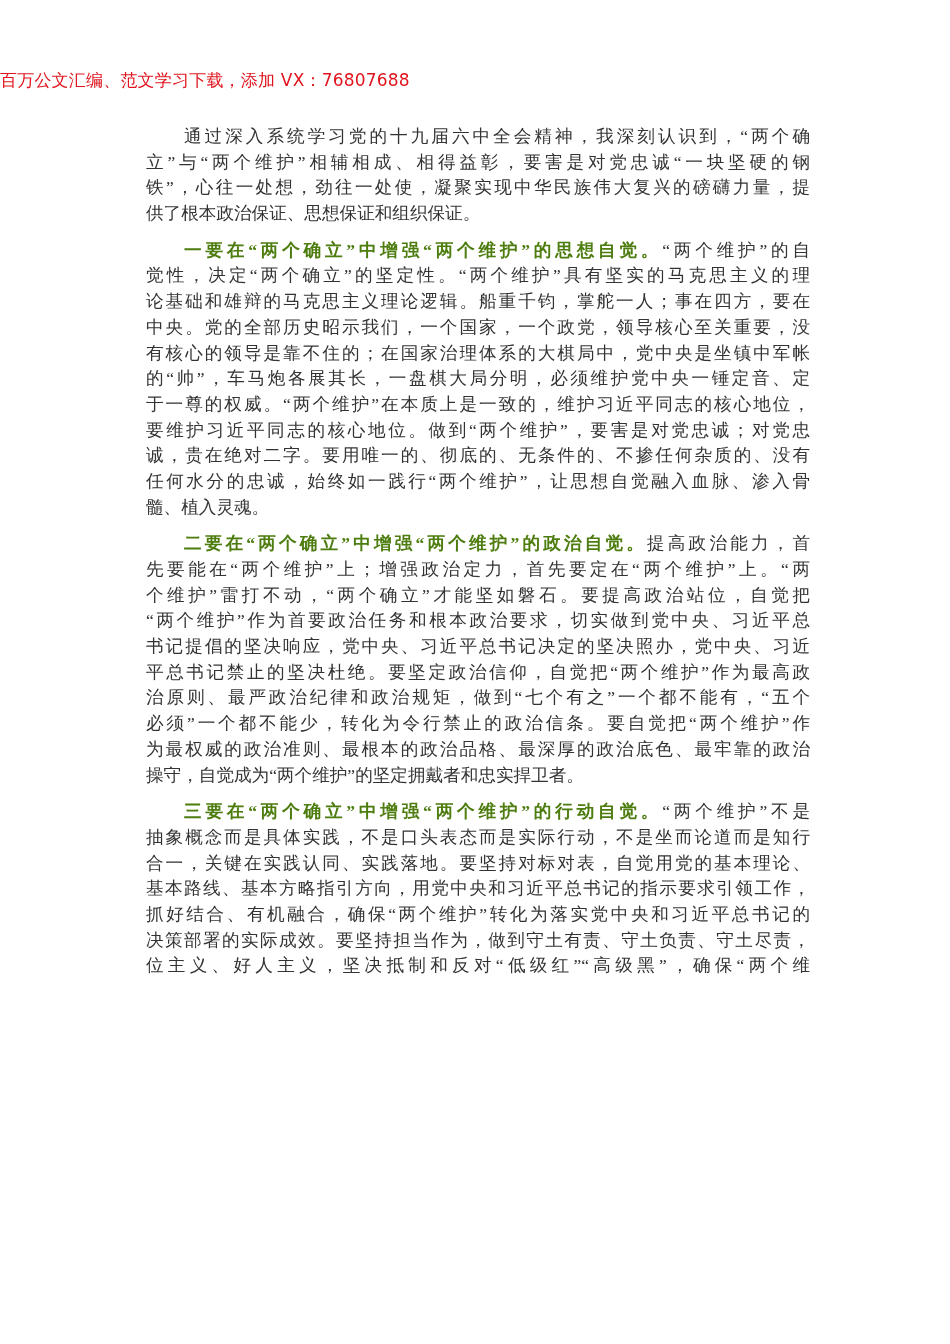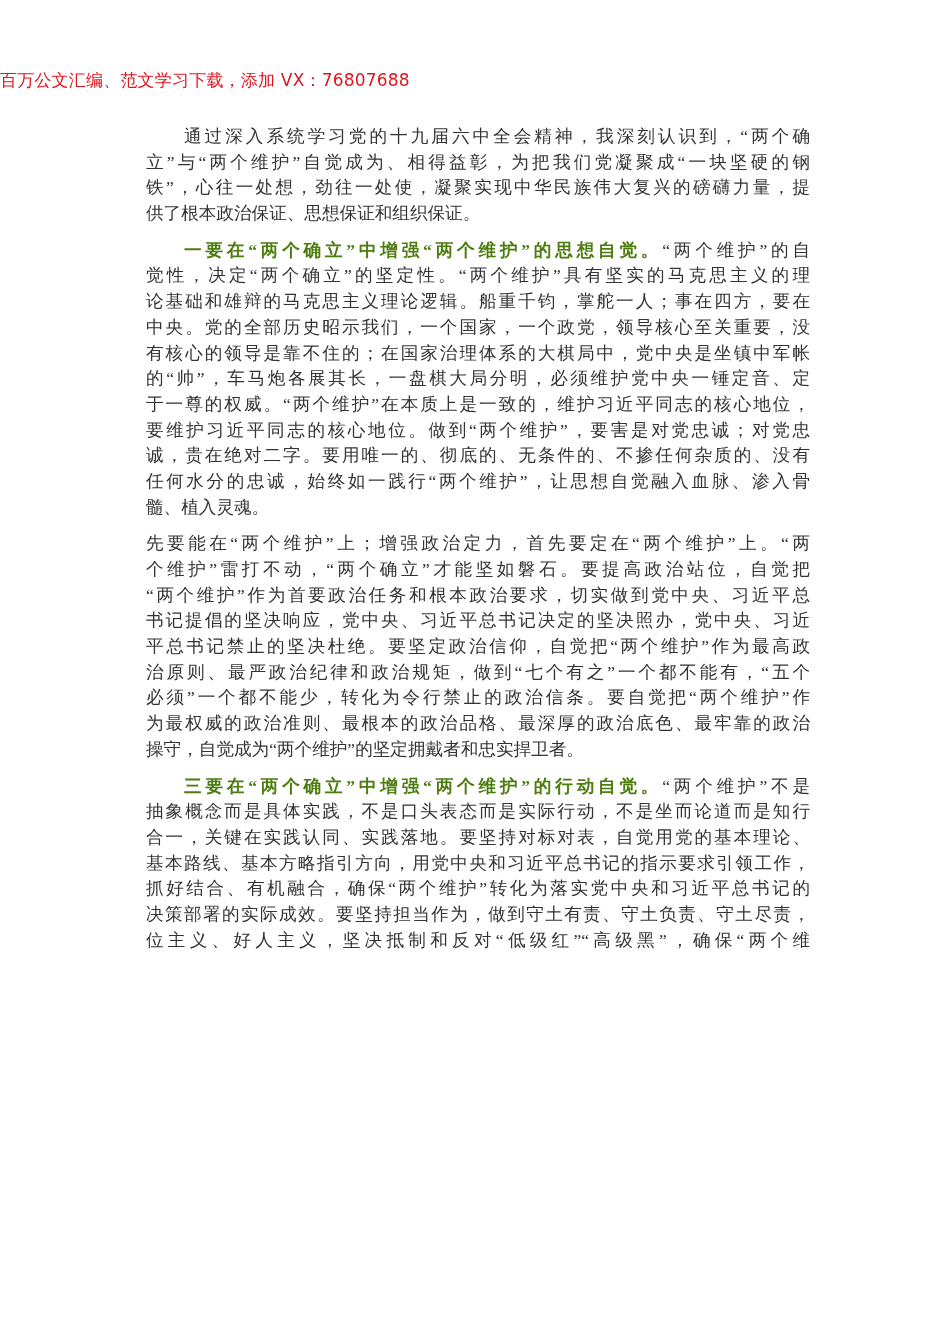--- a/index.html
+++ b/index.html
@@ -23,40 +23,41 @@
 </head>
 <body>
 
 <div class="page">
   <div class="header">百万公文汇编、范文学习下载，添加 VX：76807688</div>
 
   <div class="body">
 
     <div class="para">
       <span class="line indent">通过深入系统学习党的十九届六中全会精神，我深刻认识到，“两个确</span>
-      <span class="line">立”与“两个维护”自觉成为、相得益彰，为把我们党凝聚成“一块坚硬的钢</span>
+      <span class="line">立”与“两个维护”相辅相成、相得益彰，要害是对党忠诚“一块坚硬的钢</span>
       <span class="line">铁”，心往一处想，劲往一处使，凝聚实现中华民族伟大复兴的磅礴力量，提</span>
       <span class="line last">供了根本政治保证、思想保证和组织保证。</span>
     </div>
 
     <div class="para">
       <span class="line indent"><b class="lead">一要在“两个确立”中增强“两个维护”的思想自觉。</b><span>“两个维护”的自</span></span>
       <span class="line">觉性，决定“两个确立”的坚定性。“两个维护”具有坚实的马克思主义的理</span>
       <span class="line">论基础和雄辩的马克思主义理论逻辑。船重千钧，掌舵一人；事在四方，要在</span>
       <span class="line">中央。党的全部历史昭示我们，一个国家，一个政党，领导核心至关重要，没</span>
       <span class="line">有核心的领导是靠不住的；在国家治理体系的大棋局中，党中央是坐镇中军帐</span>
       <span class="line">的“帅”，车马炮各展其长，一盘棋大局分明，必须维护党中央一锤定音、定</span>
       <span class="line">于一尊的权威。“两个维护”在本质上是一致的，维护习近平同志的核心地位，</span>
       <span class="line">要维护习近平同志的核心地位。做到“两个维护”，要害是对党忠诚；对党忠</span>
       <span class="line">诚，贵在绝对二字。要用唯一的、彻底的、无条件的、不掺任何杂质的、没有</span>
       <span class="line">任何水分的忠诚，始终如一践行“两个维护”，让思想自觉融入血脉、渗入骨</span>
       <span class="line last">髓、植入灵魂。</span>
     </div>
 
     <div class="para">
+      <span class="line indent"><b class="lead">二要在“两个确立”中增强“两个维护”的政治自觉。</b><span>提高政治能力，首</span></span>
       <span class="line">先要能在“两个维护”上；增强政治定力，首先要定在“两个维护”上。“两</span>
       <span class="line">个维护”雷打不动，“两个确立”才能坚如磐石。要提高政治站位，自觉把</span>
       <span class="line">“两个维护”作为首要政治任务和根本政治要求，切实做到党中央、习近平总</span>
       <span class="line">书记提倡的坚决响应，党中央、习近平总书记决定的坚决照办，党中央、习近</span>
       <span class="line">平总书记禁止的坚决杜绝。要坚定政治信仰，自觉把“两个维护”作为最高政</span>
       <span class="line">治原则、最严政治纪律和政治规矩，做到“七个有之”一个都不能有，“五个</span>
       <span class="line">必须”一个都不能少，转化为令行禁止的政治信条。要自觉把“两个维护”作</span>
       <span class="line">为最权威的政治准则、最根本的政治品格、最深厚的政治底色、最牢靠的政治</span>
       <span class="line last">操守，自觉成为“两个维护”的坚定拥戴者和忠实捍卫者。</span>
     </div>

